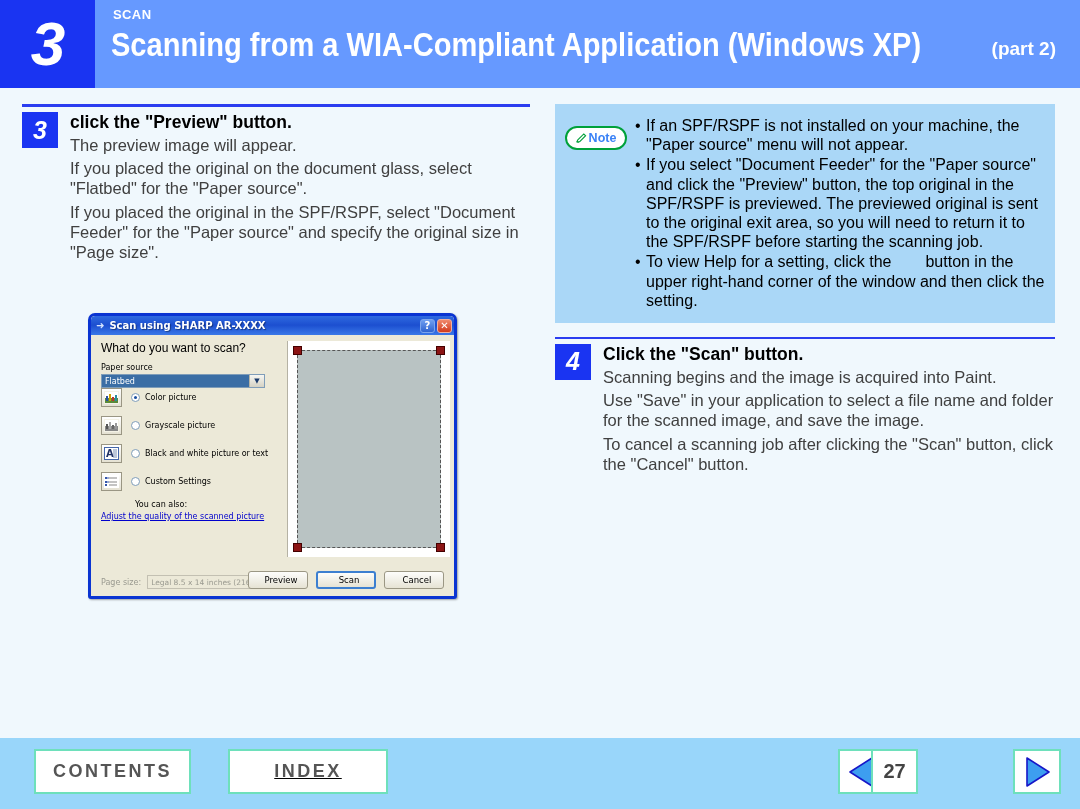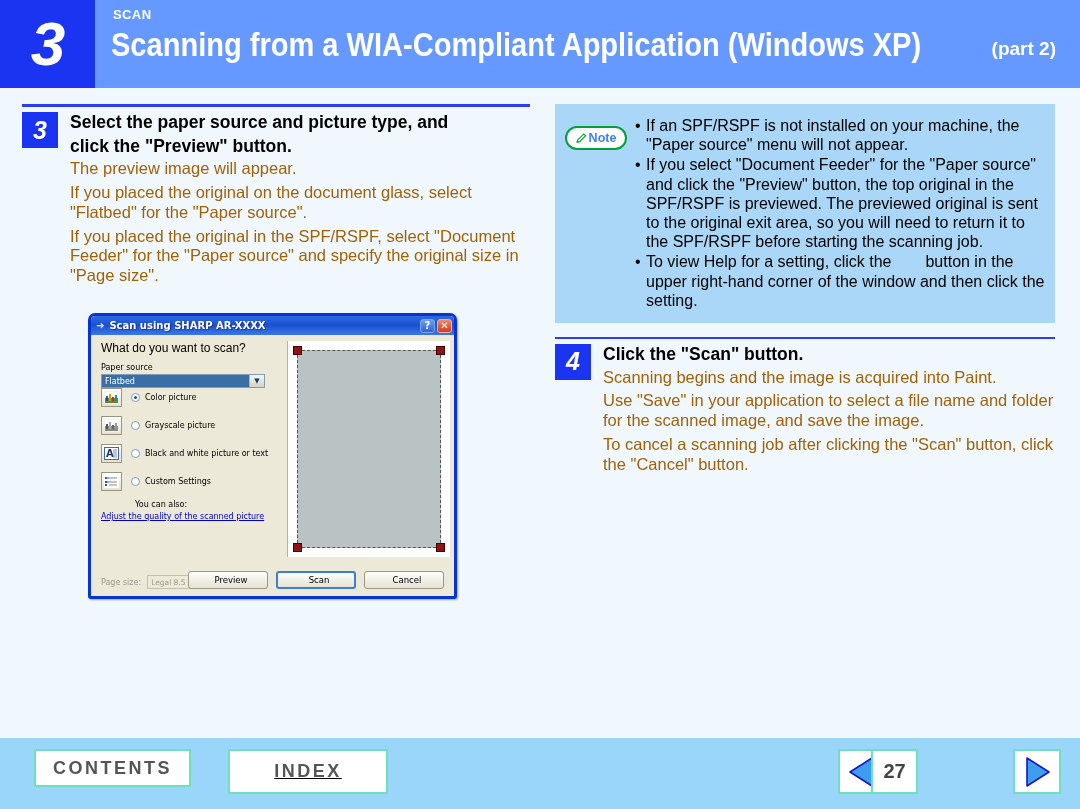--- a/index.html
+++ b/index.html
@@ -58,21 +58,21 @@
     font-size: 25px; font-weight: bold; font-style: italic;
     display: flex; align-items: center; justify-content: center;
     line-height: 1;
   }
   .step-body { padding-left: 12px; flex: 1; }
   .step-title {
     font-size: 17.5px; font-weight: bold; color: #000;
     line-height: 1.18; margin: 0 0 3px 0;
   }
   .para {
-    font-size: 16.5px; color: #a16207; line-height: 1.20;
+    font-size: 16.5px; color: #404040; line-height: 1.20;
     margin: 0 0 4px 0;
   }
 
   
   .note-box {
     background: #aad7f7; width: 500px;
     padding: 10px 10px 12px 10px;
     display: flex; gap: 8px;
   }
   .note-badge {
@@ -190,37 +190,37 @@
   .preview-sel {
     position: absolute; left: 9px; top: 9px; right: 9px; bottom: 9px;
     background: #b9c3c3; border: 1px dashed #555;
   }
   .handle { position: absolute; width: 9px; height: 9px; background: #8c1414; border: 1px solid #400; }
   .h-tl { left: -5px; top: -5px; } .h-tr { right: -5px; top: -5px; }
   .h-bl { left: -5px; bottom: -5px; } .h-br { right: -5px; bottom: -5px; }
 
   .dlg-buttons { position: absolute; right: 10px; bottom: 10px; display: flex; gap: 8px; }
   .dlg-btn {
-    width: 80px; height: 18px; font-size: 8.5px; color: #000;
+    width: 60px; height: 18px; font-size: 8.5px; color: #000;
     background: linear-gradient(180deg,#fdfdfb,#e6e3d4);
     border: 1px solid #9b9784; border-radius: 3px;
     display: flex; align-items: center; justify-content: center; padding-left: 6px;
   }
   .dlg-btn.default { border: 2px solid #3c7fd0; }
 
   
   .footer {
     position: absolute; left: 0; bottom: 0; width: 1080px; height: 71px;
     background: #99d6fa;
   }
   .nav-btn {
     position: absolute; background: #ffffff; border: 2px solid #6ee0bb;
     display: flex; align-items: center; justify-content: center;
   }
-  .nav-contents { left: 34px; top: 749px; width: 157px; height: 38px; }
+  .nav-contents { left: 34px; top: 749px; width: 157px; height: 45px; }
   .nav-index    { left: 228px; top: 749px; width: 160px; height: 45px; text-decoration: underline; }
   .nav-label {
     font-size: 18px; font-weight: bold; color: #555; letter-spacing: 2.5px;
     white-space: nowrap;
   }
   .nav-prev { left: 838px; top: 749px; width: 48px; height: 45px; }
   .nav-page { left: 871px; top: 749px; width: 47px; height: 45px; }
   .nav-next { left: 1013px; top: 749px; width: 48px; height: 45px; }
   .nav-page-num { font-size: 20px; font-weight: bold; color: #444; }
 </style>
@@ -234,21 +234,20 @@
     <div class="header-title">Scanning from a WIA-Compliant Application (Windows XP)</div>
     <div class="header-part">(part 2)</div>
   </div>
 </div>
 
 <div class="col-left">
   <div class="rule"></div>
   <div class="step">
     <div class="step-num">3</div>
     <div class="step-body">
-      <div class="step-title">Select the paper source and picture type, and</div>
       <div class="step-title">click the "Preview" button.</div>
       <p class="para">The preview image will appear.</p>
       <p class="para">If you placed the original on the document glass, select "Flatbed" for the "Paper source".</p>
       <p class="para">If you placed the original in the SPF/RSPF, select "Document Feeder" for the "Paper source" and specify the original size in "Page size".</p>
     </div>
   </div>
 </div>
 
 <div class="dialog">
   <div class="dlg-title">

